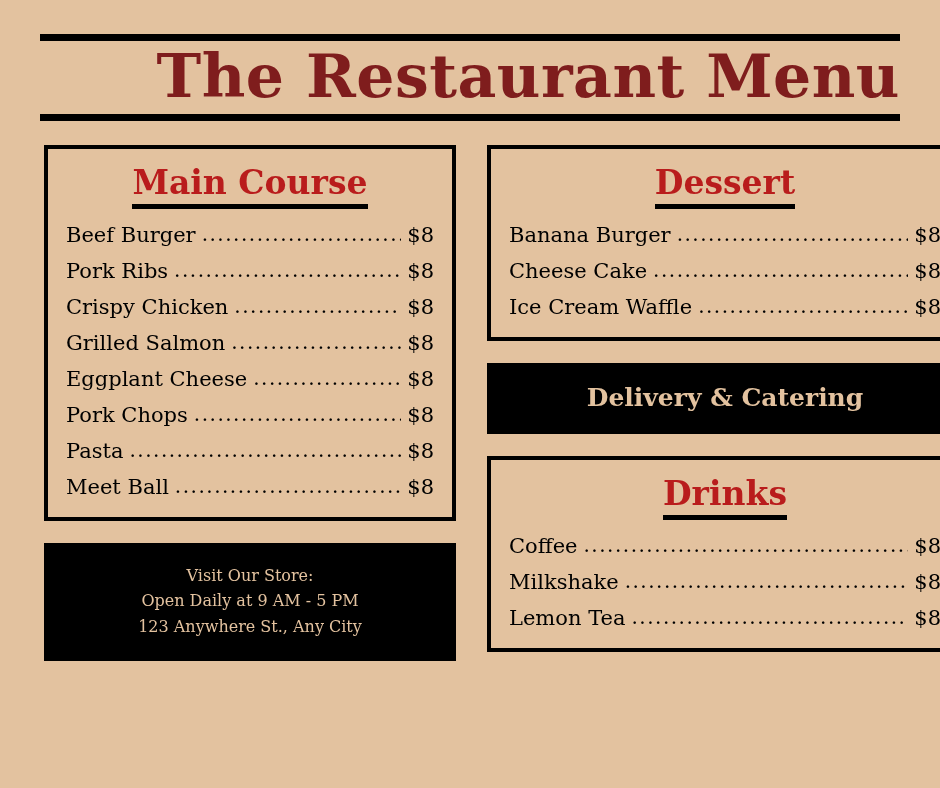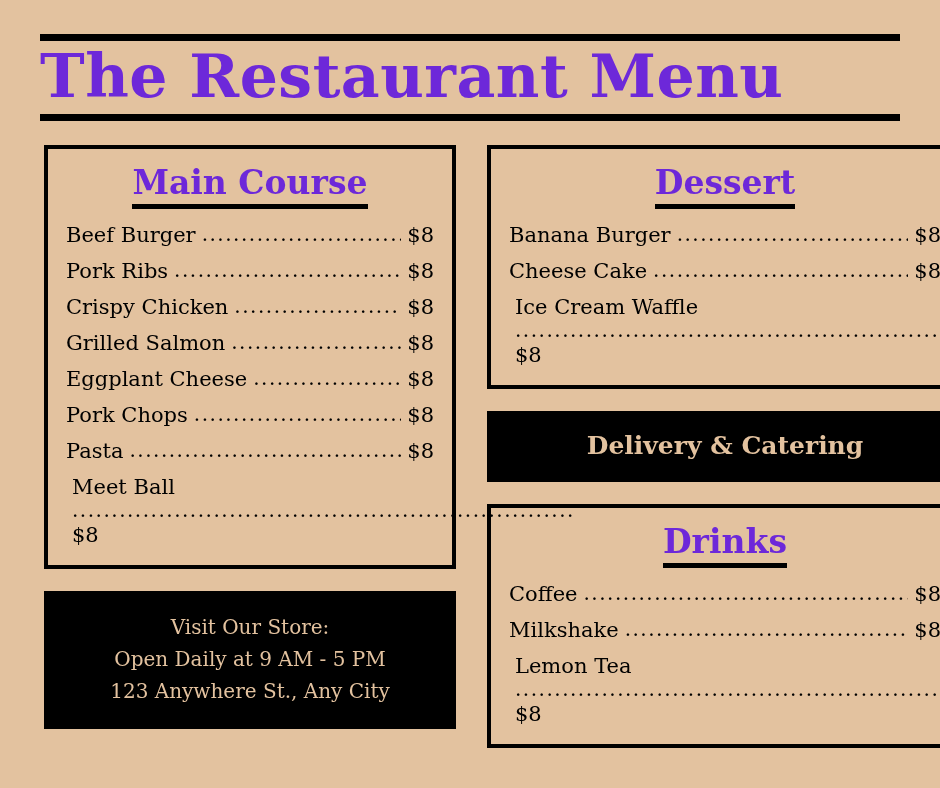--- a/index.html
+++ b/index.html
@@ -22,27 +22,27 @@
   }
 
   
   .title-block {
     margin: 34px 40px 0 40px;
     border-top: 7px solid #000;
     border-bottom: 7px solid #000;
     padding: 4px 0 6px 0;
   }
   .title-text {
-    text-align: left;
+    text-align: right;
     font-family: "DejaVu Serif", serif;
     font-weight: bold;
     font-size: 60px;
     line-height: 1.05;
     letter-spacing: 0.5px;
-    color: #6d28d9;
+    color: #7f1d1d;
     white-space: nowrap;
   }
 
   
   .columns {
     display: flex;
     gap: 31px;
     margin: 24px 40px 0 44px;
   }
   .col-left { width: 412px; }
@@ -51,40 +51,40 @@
   .panel {
     border: 4px solid #000;
     background: transparent;
     box-sizing: border-box;
     padding: 14px 18px 18px 18px;
   }
   .panel-title {
     text-align: center;
     font-weight: bold;
     font-size: 33px;
-    color: #6d28d9;
+    color: #b91c1c;
     display: inline-block;
     border-bottom: 5px solid #000;
     padding-bottom: 1px;
     line-height: 1.2;
   }
   .panel-title-wrap {
     text-align: center;
     margin-bottom: 14px;
   }
 
   .item {
     display: flex;
     align-items: baseline;
     font-size: 21px;
     color: #000;
     margin: 0 0 12px 0;
     white-space: nowrap;
   }
-  .item:last-child { margin-bottom: 0; flex-direction: column; }
+  .item:last-child { margin-bottom: 0; }
   .item-name { flex: 0 0 auto; }
   .dots {
     flex: 1 1 auto;
     overflow: hidden;
     white-space: nowrap;
     margin: 0 6px;
     color: #000;
     font-size: 20px;
     letter-spacing: 1.5px;
     position: relative;
@@ -102,21 +102,21 @@
   .promo-box {
     margin-top: 22px;
     padding: 18px 10px 20px 10px;
     font-weight: bold;
     font-size: 25px;
     line-height: 1.35;
   }
   .store-box {
     margin: 22px 0 0 0;
     padding: 20px 10px 22px 10px;
-    font-size: 20px;
+    font-size: 16px;
     line-height: 1.6;
   }
   .store-line { display: block; }
 </style>
 </head>
 <body>
 
 <div class="page">
 
   <div class="title-block">

